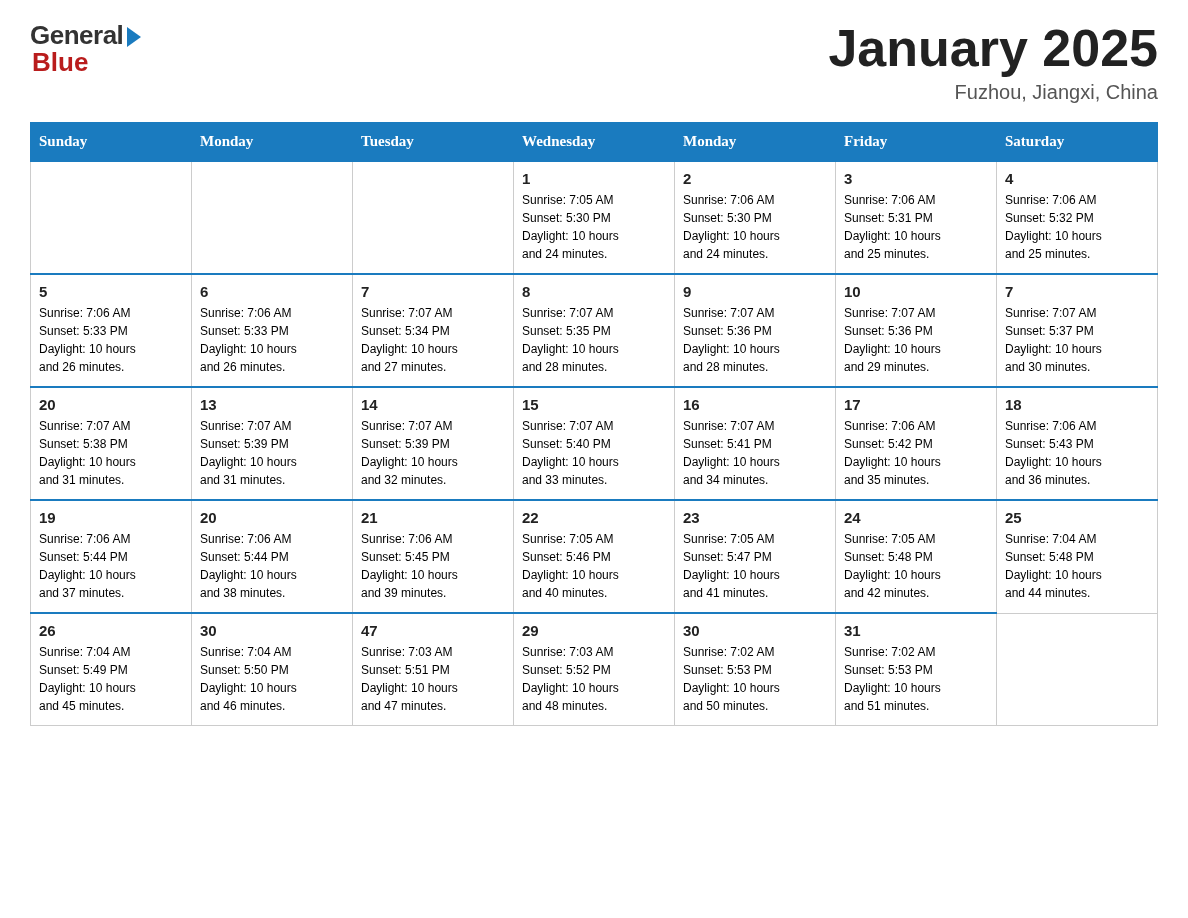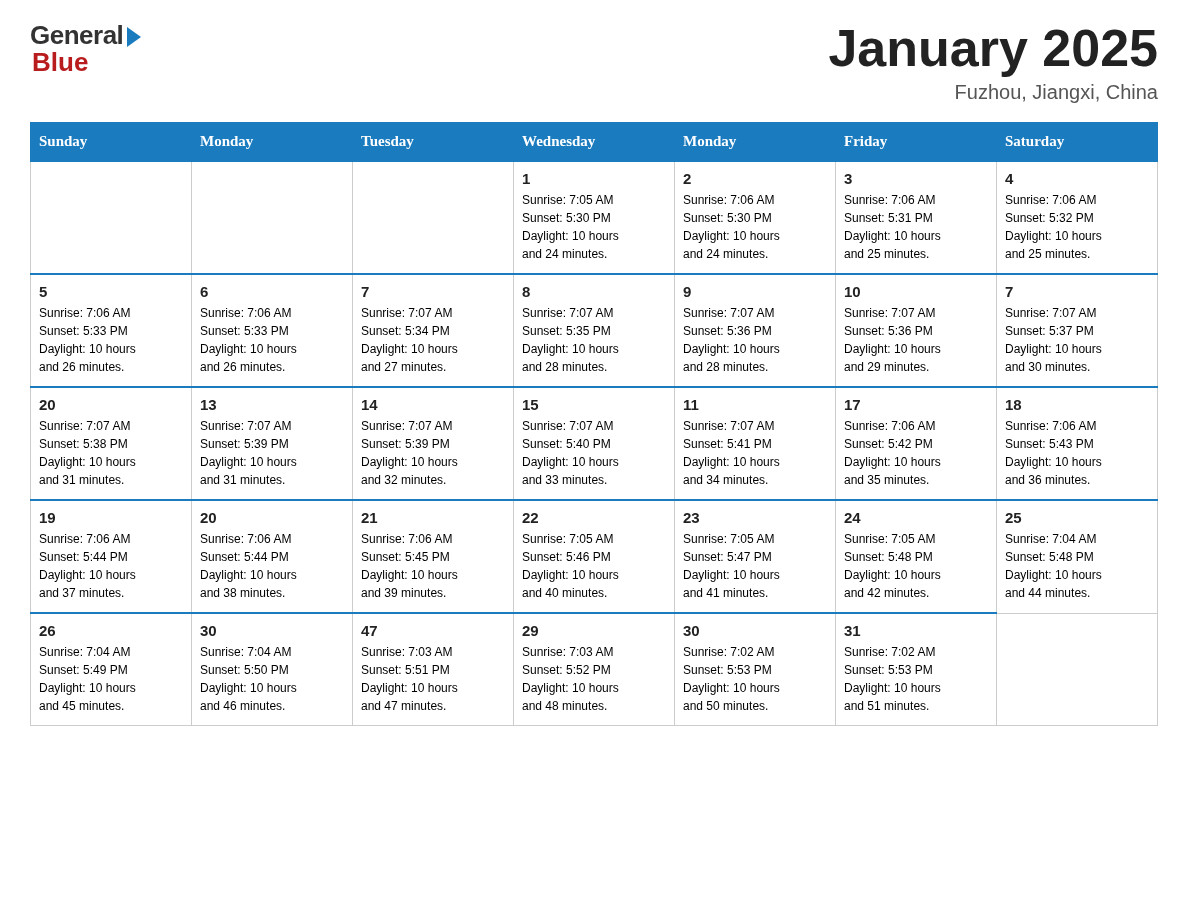--- a/index.html
+++ b/index.html
@@ -252,21 +252,21 @@
 and 32 minutes.</div>
         </td>
         <td>
           <span class="day-number">15</span>
           <div class="day-info" style="white-space: pre-line;">Sunrise: 7:07 AM
 Sunset: 5:40 PM
 Daylight: 10 hours
 and 33 minutes.</div>
         </td>
         <td>
-          <span class="day-number">11</span>
+          <span class="day-number">16</span>
           <div class="day-info" style="white-space: pre-line;">Sunrise: 7:07 AM
 Sunset: 5:41 PM
 Daylight: 10 hours
 and 34 minutes.</div>
         </td>
         <td>
           <span class="day-number">17</span>
           <div class="day-info" style="white-space: pre-line;">Sunrise: 7:06 AM
 Sunset: 5:42 PM
 Daylight: 10 hours

